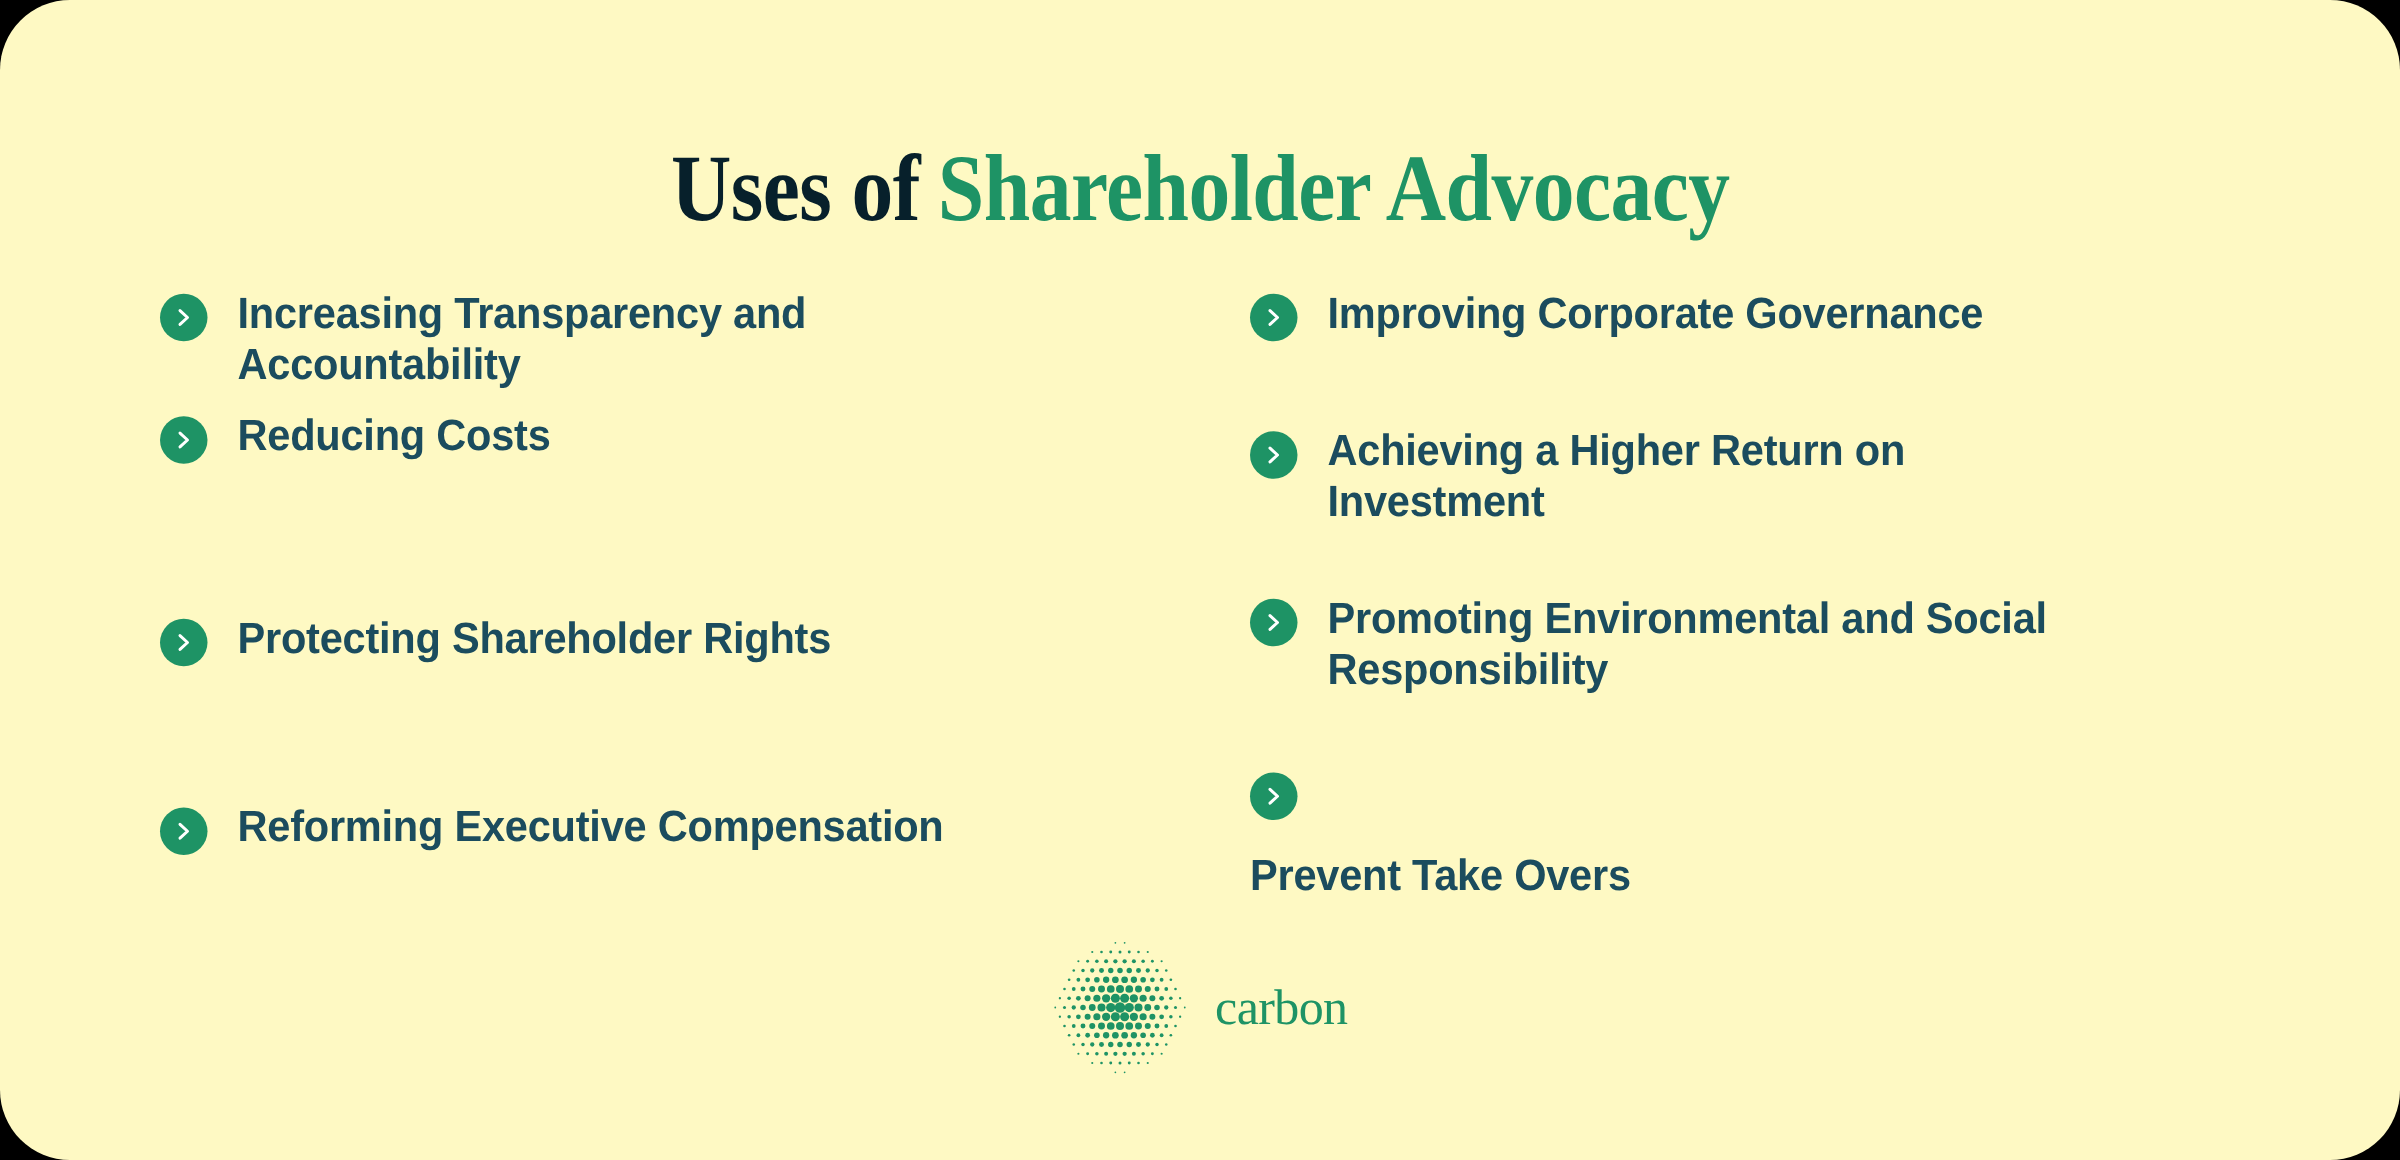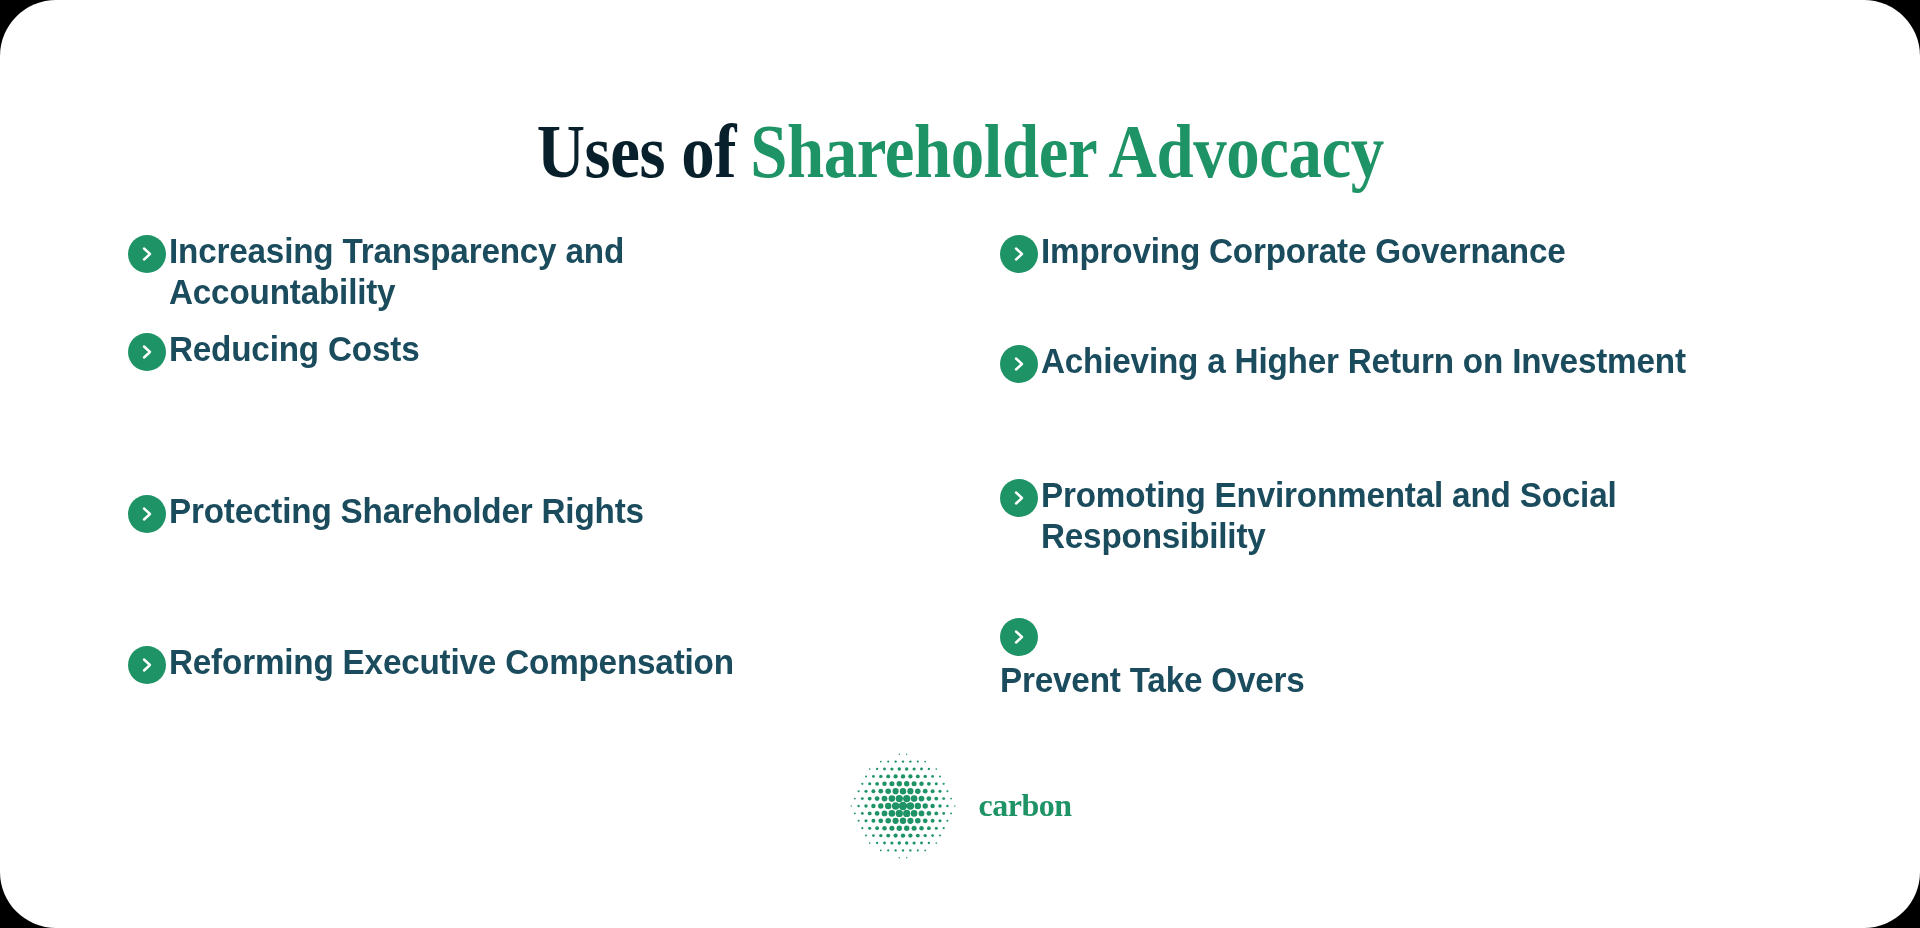--- a/index.html
+++ b/index.html
@@ -14,21 +14,21 @@
   body {
     font-family: "Liberation Sans", sans-serif;
   }
 
   .infographic-card {
     position: absolute;
     left: 0;
     top: 0;
     width: 1920px;
     height: 928px;
-    background: #ffffff;
+    background: #fef9c3;
     border-radius: 56px;
     box-sizing: border-box;
     overflow: hidden;
   }
 
   
   .title-wrap {
     position: absolute;
     left: 0;
     top: 62px;
@@ -63,21 +63,21 @@
     top: 0;
     width: 700px;
   }
   .column-left  { left: 128px; }
   .column-right { left: 1000px; }
 
   .bullet-item {
     position: absolute;
     display: flex;
     align-items: flex-start;
-    gap: 3px;
+    gap: 24px;
     width: 720px;
   }
 
   .bullet-icon {
     flex: 0 0 auto;
     width: 38px;
     height: 38px;
     border-radius: 50%;
     background: #1E9365;
     display: flex;
@@ -110,22 +110,22 @@
     justify-content: center;
     gap: 22px;
   }
   .logo-mark {
     width: 108px;
     height: 108px;
     flex: 0 0 auto;
   }
   .logo-text {
     font-family: "Liberation Serif", "DejaVu Serif", serif;
-    font-weight: 700;
-    font-size: 32px;
+    font-weight: 400;
+    font-size: 40px;
     line-height: 0.98;
     color: #1E9365;
     letter-spacing: -0.5px;
   }
   .logo-text span { display: block; }
 </style>
 </head>
 <body>
 
 <div class="infographic-card">

